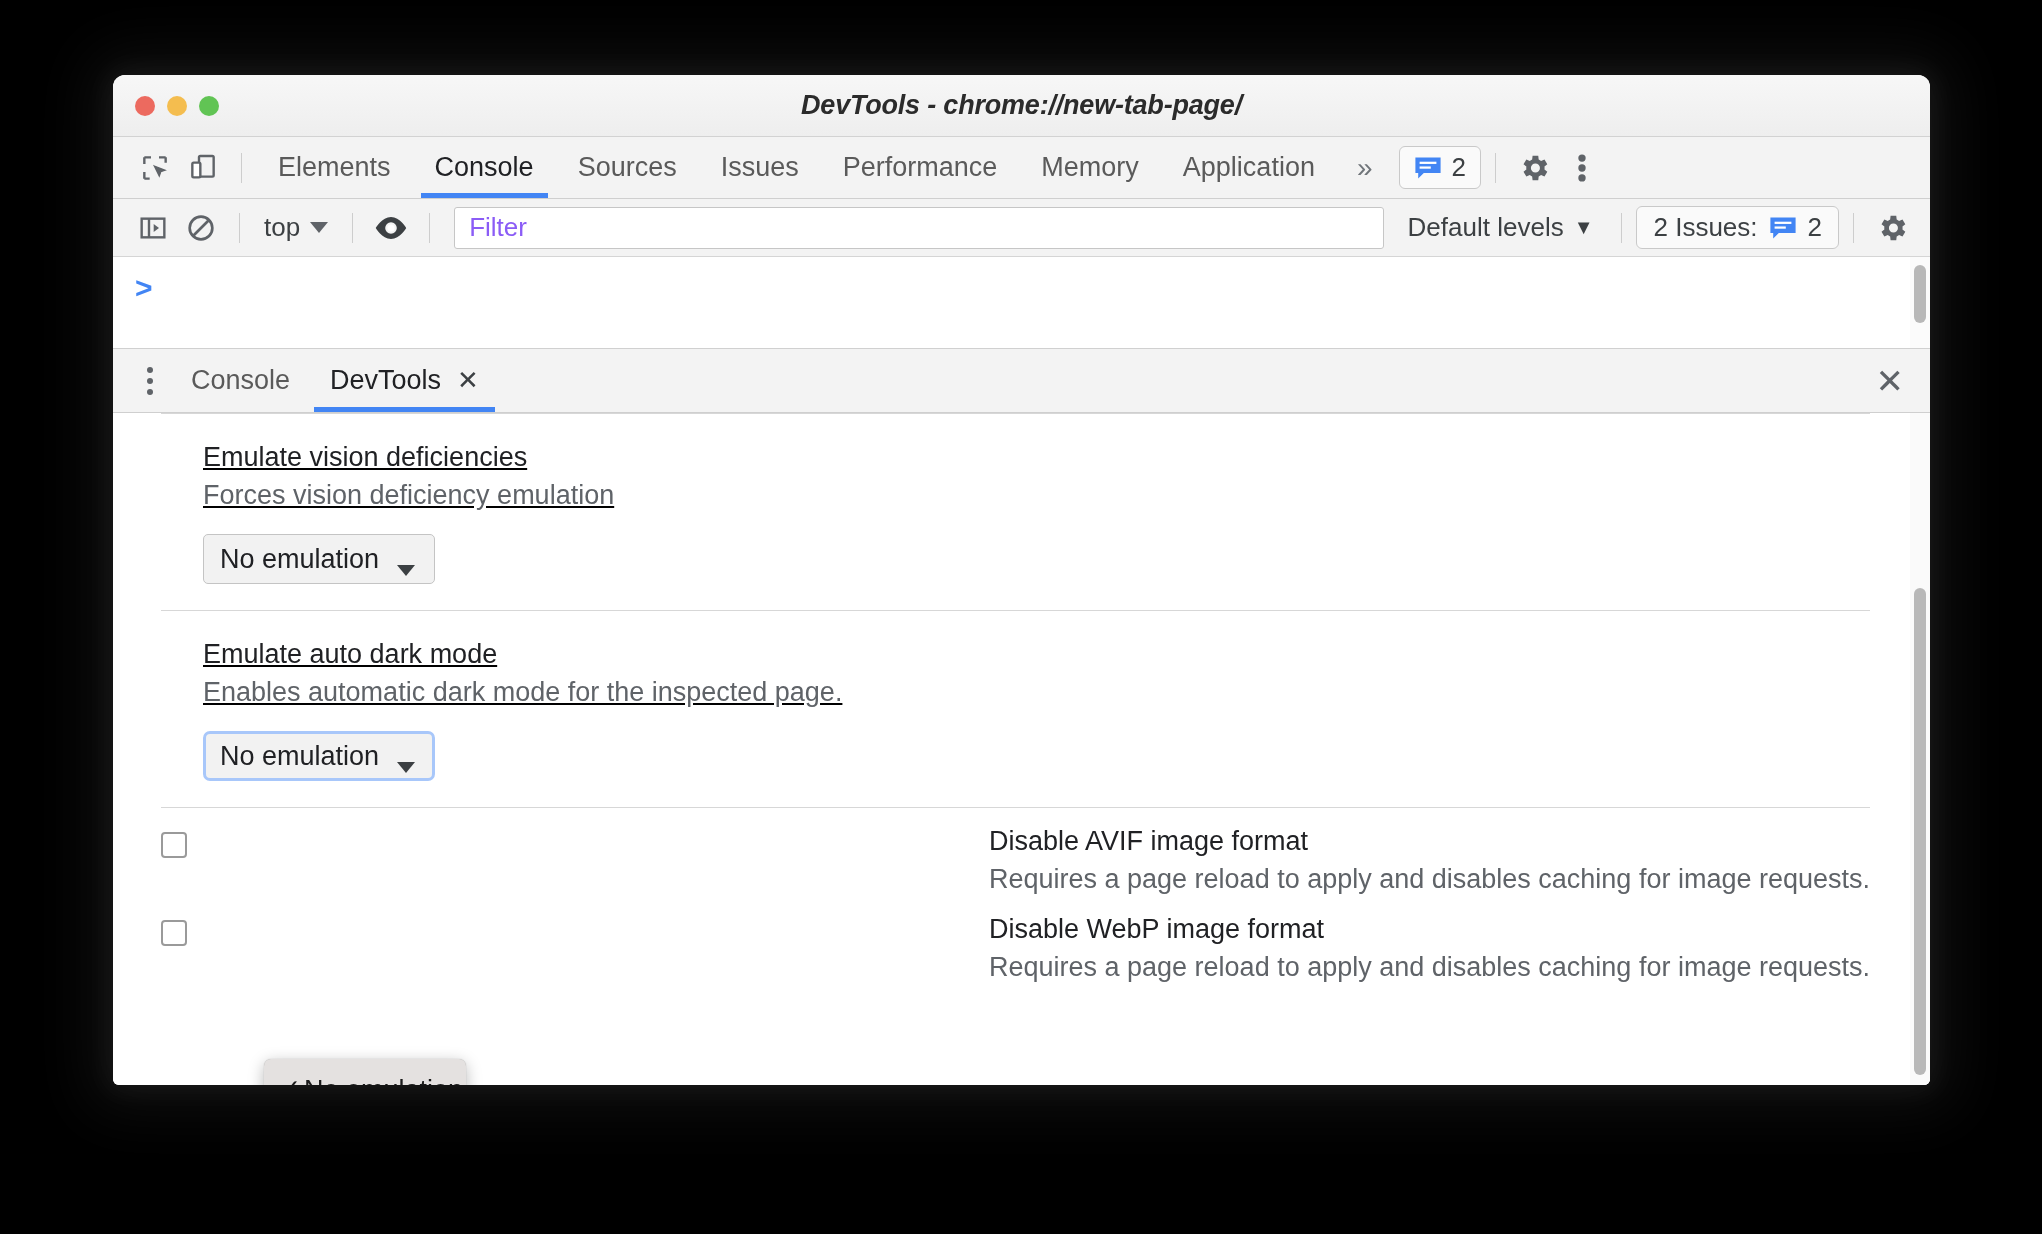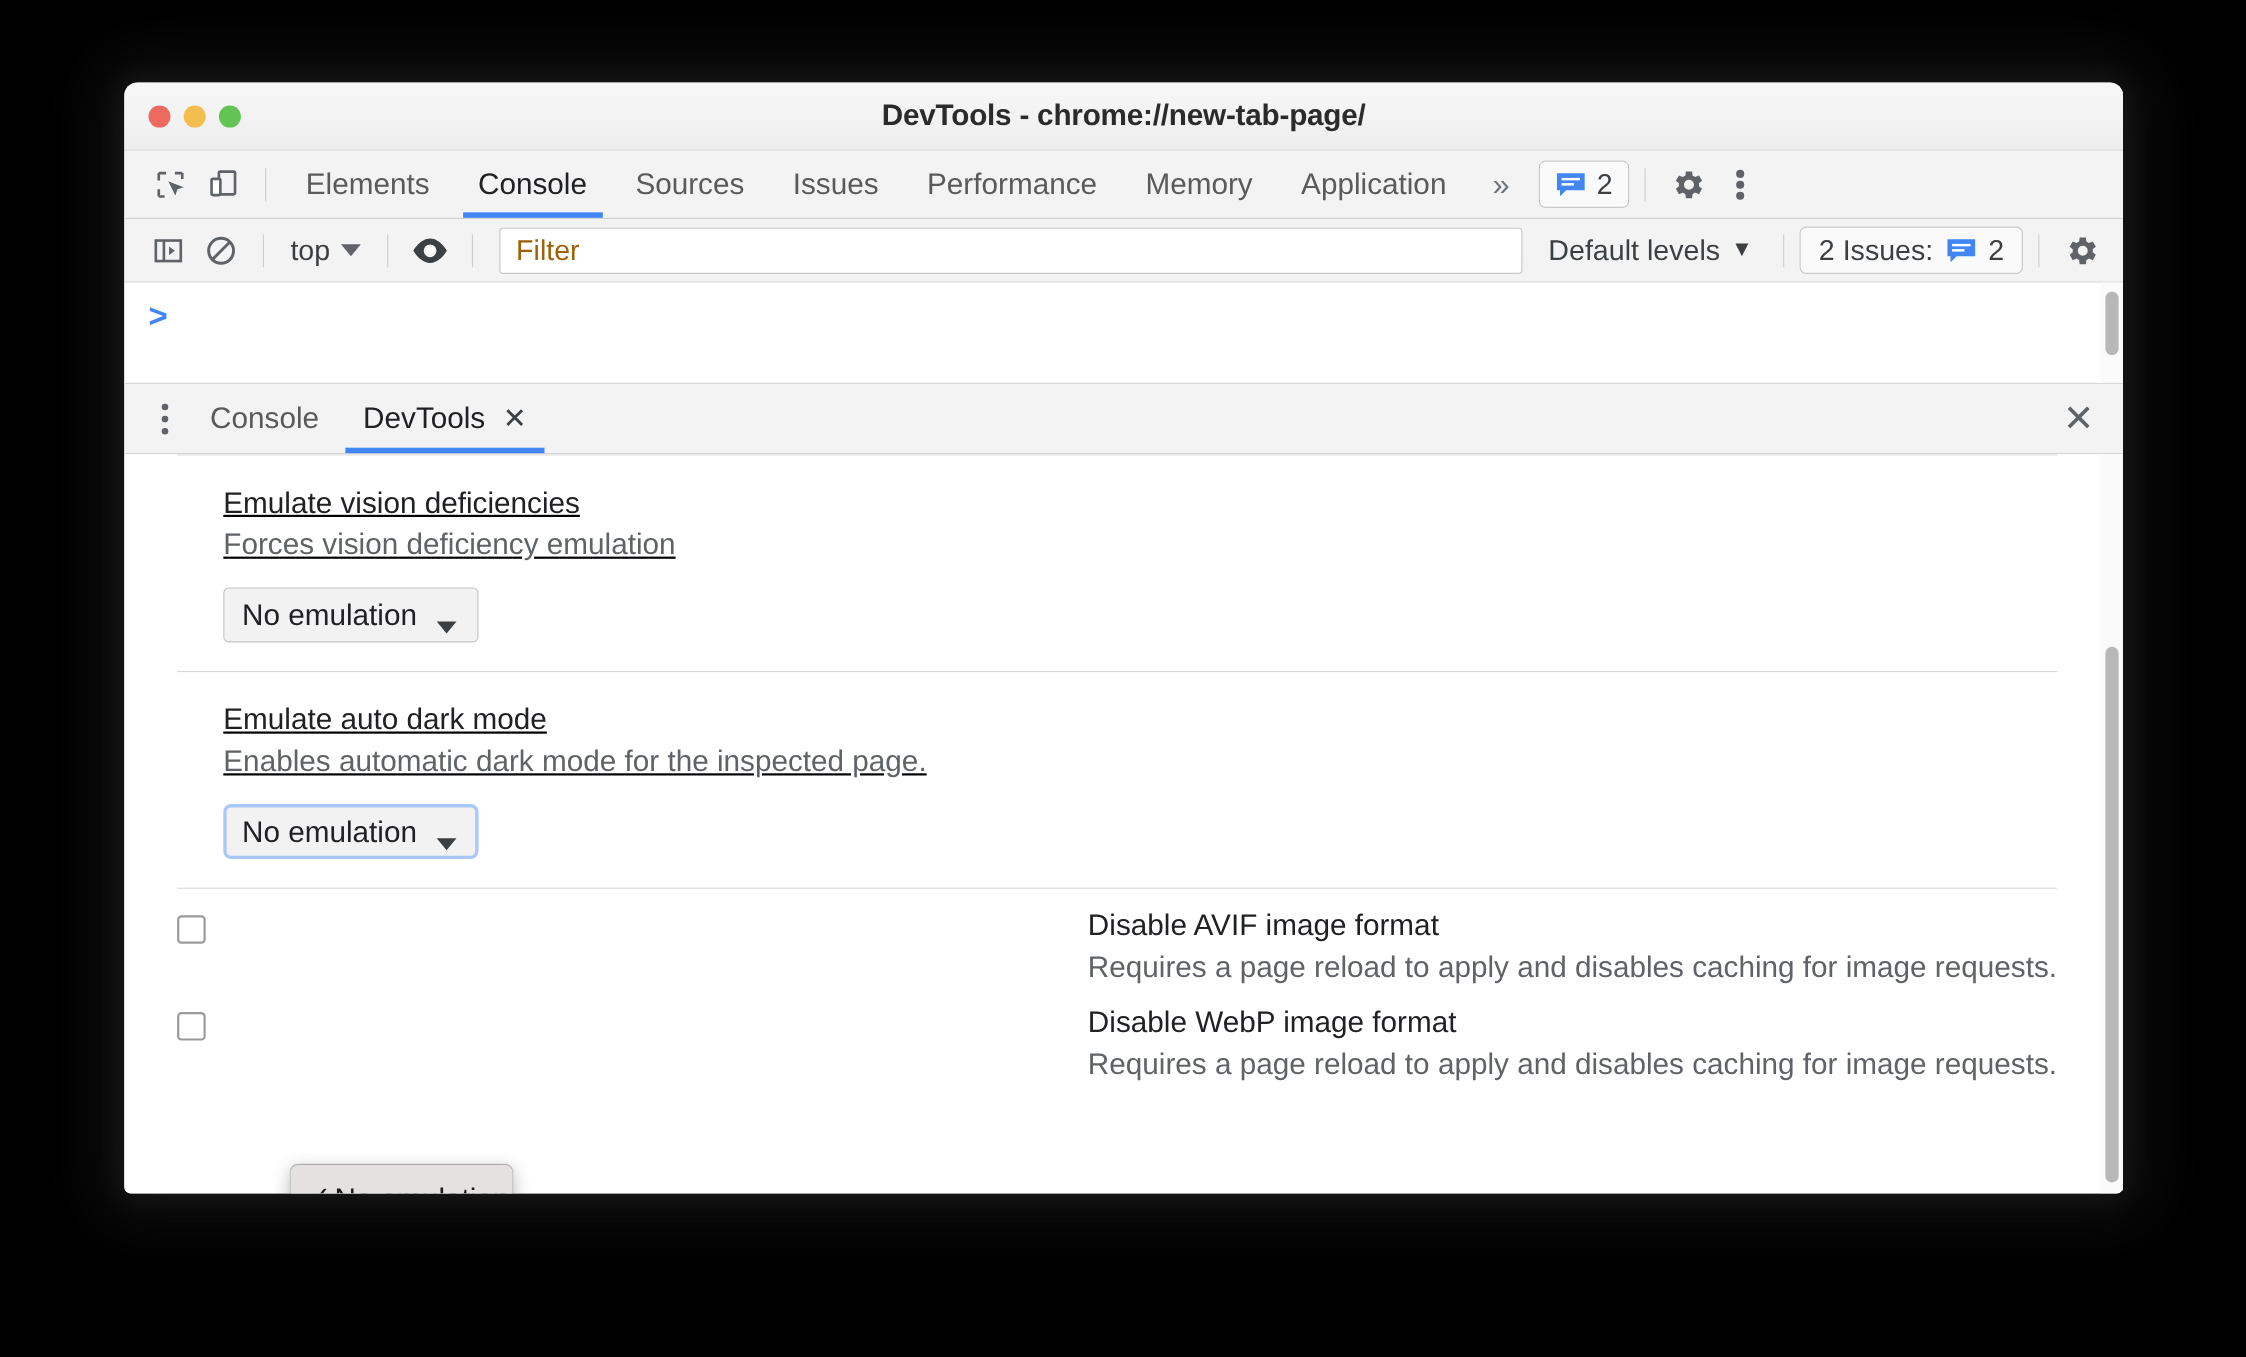--- a/index.html
+++ b/index.html
@@ -30,21 +30,21 @@
     height: 62px; flex: 0 0 62px;
     background: linear-gradient(#f7f7f7, #eeeeee);
     border-bottom: 1px solid #d2d2d2;
     display: flex; align-items: center; justify-content: center;
   }
   .traffic { position: absolute; left: 22px; top: 50%; transform: translateY(-50%); display: flex; gap: 12px; }
   .dot { width: 20px; height: 20px; border-radius: 50%; }
   .dot.red { background: #ec6a5f; }
   .dot.yellow { background: #f4bd4f; }
   .dot.green { background: #61c454; }
-  .win-title { font-size: 27px; font-weight: bold; color: #2b2b2b; letter-spacing: -0.2px; }
+  .win-title { font-size: 27px; font-weight: bold; color: #2b2b2b; letter-spacing: -0.2px; font-style: italic; }
 
   
   .tabbar {
     height: 62px; flex: 0 0 62px;
     background: #f3f3f3;
     border-bottom: 1px solid #cfcfcf;
     display: flex; align-items: center; padding: 0 16px 0 18px;
     position: relative;
     text-align: right;
   }
@@ -83,21 +83,21 @@
     background: #f3f3f3;
     border-bottom: 1px solid #d5d5d5;
     display: flex; align-items: center; padding: 0 14px 0 16px;
   }
   .ctx-select { display: flex; align-items: center; gap: 10px; font-size: 26px; color: #3c4043; padding: 0 10px; }
   .caret { width: 0; height: 0; border-left: 9px solid transparent; border-right: 9px solid transparent; border-top: 11px solid #5f6368; }
   .filter-input {
     flex: 1; height: 42px; margin: 0 10px;
     background: #ffffff; border: 1px solid #c6c6c6; border-radius: 3px;
     display: flex; align-items: center; padding: 0 14px;
-    font-size: 26px; color: #a16207;
+    font-size: 26px; color: #8b5cf6;
   }
   .levels { font-size: 26px; color: #3c4043; display: flex; align-items: center; gap: 10px; padding: 0 14px; white-space: nowrap; }
   .levels .tri { font-size: 20px; }
   .issues-box {
     display: flex; align-items: center; gap: 11px;
     border: 1px solid #c9c9c9; border-radius: 6px; background: #fafafa;
     padding: 5px 16px; font-size: 26px; color: #3c4043; white-space: nowrap;
   }
 
   

